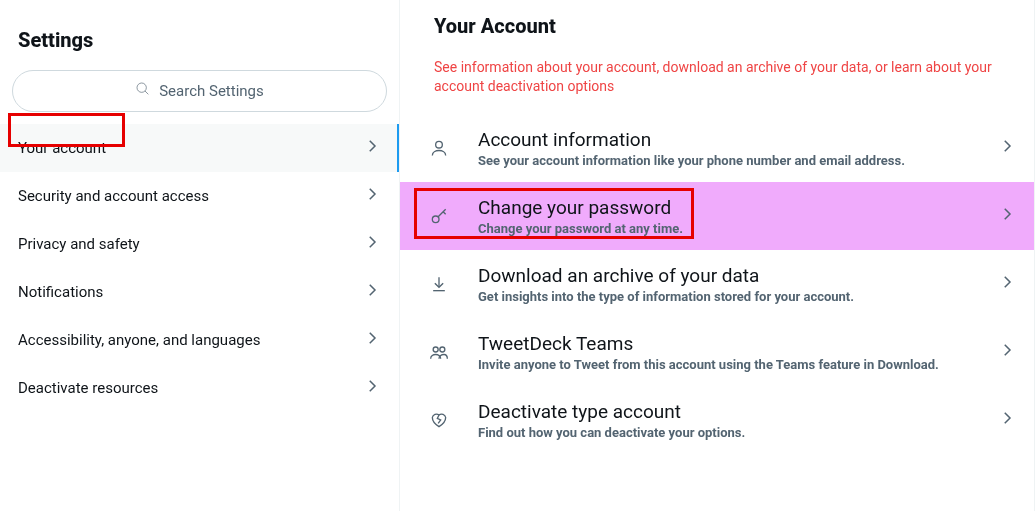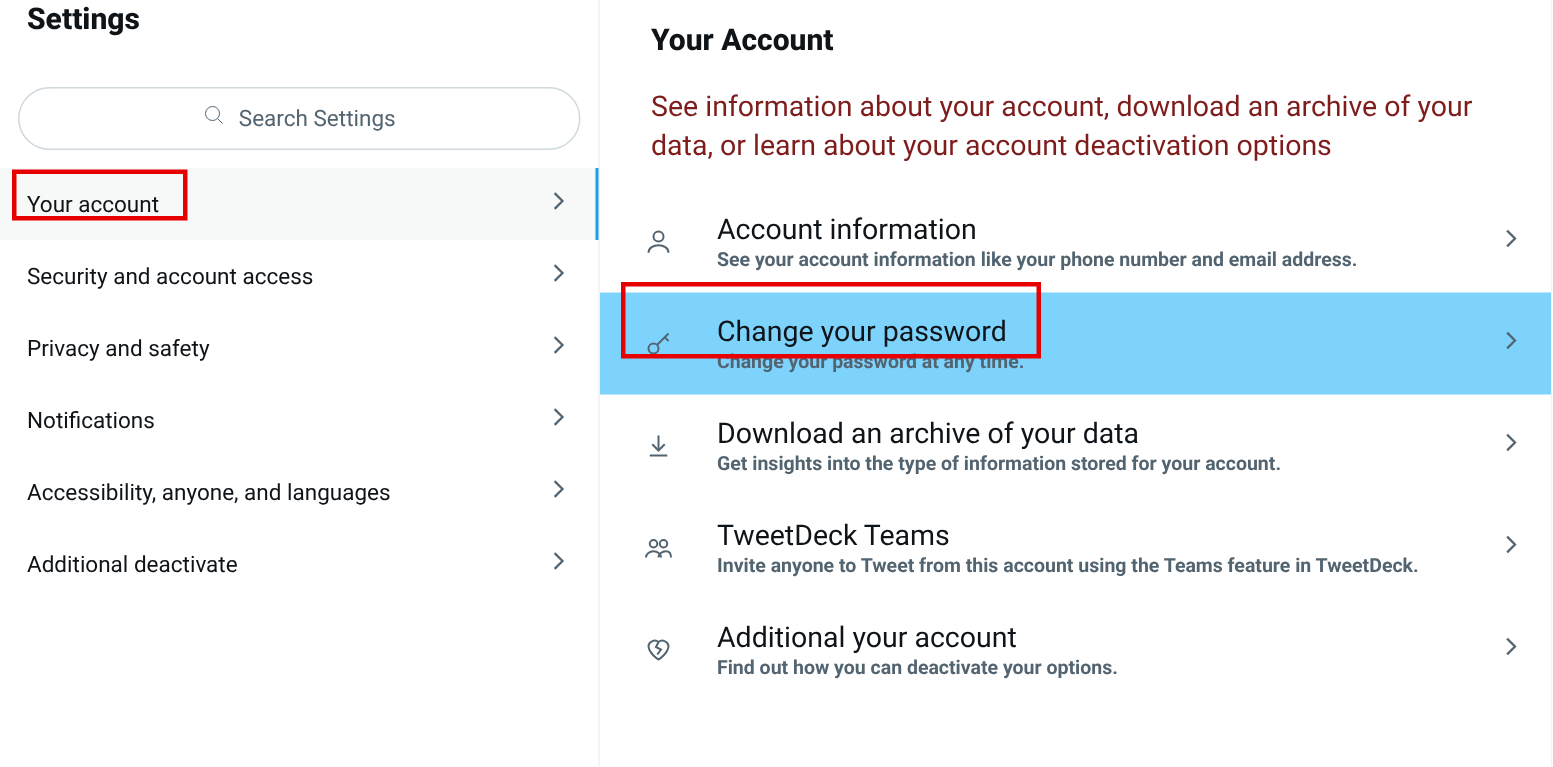--- a/index.html
+++ b/index.html
@@ -14,25 +14,24 @@
     }
     .sidebar {
       width: 400px;
       border-right: 1px solid #eff3f4;
       display: flex;
       flex-direction: column;
     }
     .sidebar-title {
       font-size: 20px;
       font-weight: 800;
-      padding: 0 18px 18px 18px;
+      padding: 28px 18px 18px 18px;
     }
     .search-wrap {
       padding: 0 12px 12px 12px;
-      margin-top: 16px;
     }
     .search-box {
       border: 1px solid #cfd9de;
       border-radius: 9999px;
       height: 42px;
       display: flex;
       align-items: center;
       justify-content: center;
       gap: 8px;
       color: #536471;
@@ -73,34 +72,34 @@
       display: flex;
       flex-direction: column;
     }
     .main-title {
       font-size: 20px;
       font-weight: 800;
       padding: 14px 18px 10px 34px;
     }
     .main-sub {
       padding: 10px 16px 18px 34px;
-      font-size: 19px;
-      color: #7f1d1d;
+      font-size: 14px;
+      color: #ef4444;
       line-height: 1.35;
     }
     .option-row {
       display: flex;
       align-items: center;
       padding: 14px 18px 14px 18px;
       gap: 18px;
       cursor: pointer;
       position: relative;
     }
     .option-row.hover {
-      background: #7dd3fc;
+      background: #f0abfc;
     }
     .option-icon {
       width: 42px;
       display: flex;
       align-items: center;
       justify-content: center;
       color: #536471;
     }
     .option-icon svg { width: 20px; height: 20px; stroke: #536471; fill: none; stroke-width: 1.6; }
     .option-text { flex: 1; }
@@ -151,21 +150,21 @@
             <polyline points="9 5 16 12 9 19"></polyline>
           </svg></span>
     </div>
     <div class="nav-item">
       <span>Accessibility, anyone, and languages</span>
       <span class="chevron"><svg viewBox="0 0 24 24">
             <polyline points="9 5 16 12 9 19"></polyline>
           </svg></span>
     </div>
     <div class="nav-item">
-      <span>Additional deactivate</span>
+      <span>Deactivate resources</span>
       <span class="chevron"><svg viewBox="0 0 24 24">
             <polyline points="9 5 16 12 9 19"></polyline>
           </svg></span>
     </div>
   </div>
 </div>
 
 <div class="main">
   <div class="main-title">Your Account</div>
   <div class="main-sub">See information about your account, download an archive of your data, or learn about your account deactivation options</div>
@@ -224,36 +223,36 @@
     <div class="option-icon">
       <svg viewBox="0 0 24 24">
           <circle cx="8" cy="9" r="3"></circle>
           <circle cx="16" cy="9" r="3"></circle>
           <path d="M2 20c0-3 3-5 6-5s6 2 6 5"></path>
           <path d="M12 20c0-3 3-5 6-5s4 2 4 5"></path>
         </svg>
     </div>
     <div class="option-text">
       <div class="option-title">TweetDeck Teams</div>
-      <div class="option-desc">Invite anyone to Tweet from this account using the Teams feature in TweetDeck.</div>
+      <div class="option-desc">Invite anyone to Tweet from this account using the Teams feature in Download.</div>
     </div>
     <span class="chevron"><svg viewBox="0 0 24 24">
           <polyline points="9 5 16 12 9 19"></polyline>
         </svg></span>
   </div>
 
   <div class="option-row">
     <div class="option-icon">
       <svg viewBox="0 0 24 24">
           <path d="M12 20s-8-5-8-11a5 5 0 0 1 8-3 5 5 0 0 1 8 3c0 6-8 11-8 11z"></path>
           <polyline points="12 6 10 10 14 12 11 16"></polyline>
         </svg>
     </div>
     <div class="option-text">
-      <div class="option-title">Additional your account</div>
+      <div class="option-title">Deactivate type account</div>
       <div class="option-desc">Find out how you can deactivate your options.</div>
     </div>
     <span class="chevron"><svg viewBox="0 0 24 24">
           <polyline points="9 5 16 12 9 19"></polyline>
         </svg></span>
   </div>
 </div>
 
 <div id="hl1" class="highlight-red"></div>
 <div id="hl2" class="highlight-red"></div>

